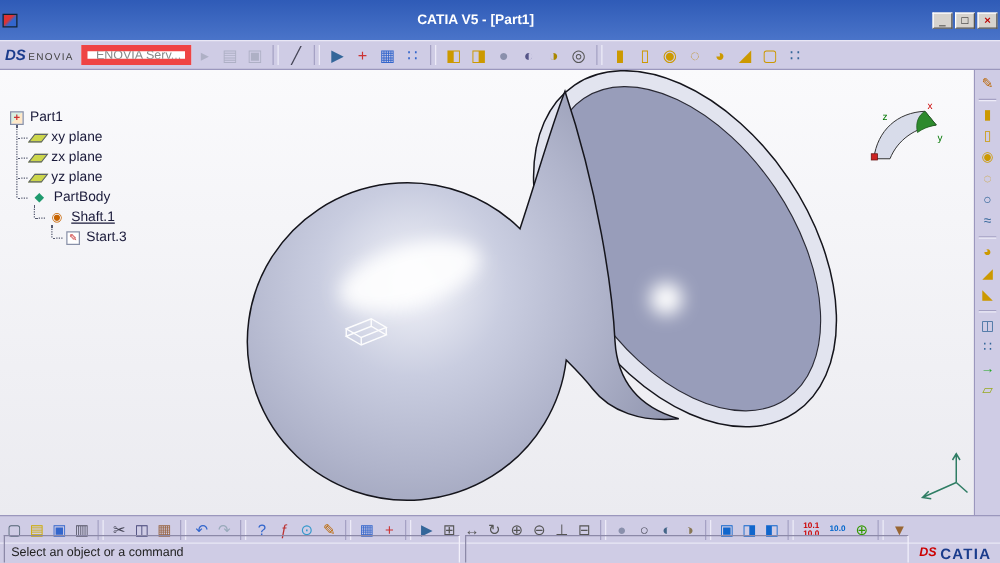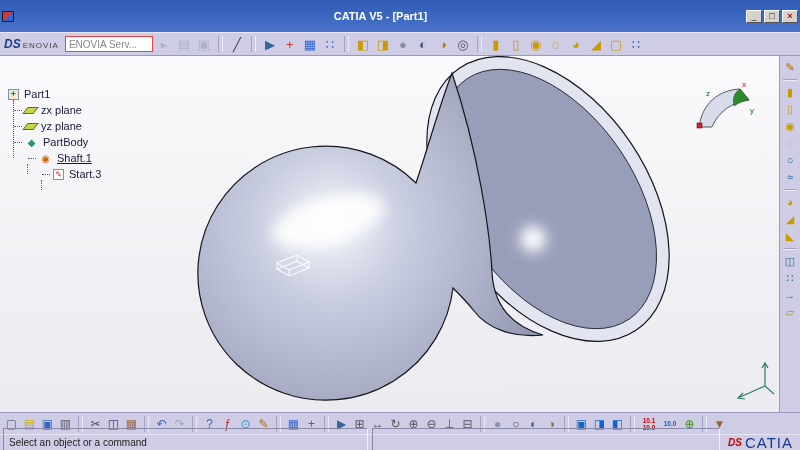--- a/index.html
+++ b/index.html
@@ -31,21 +31,21 @@
             font-size:13px; line-height:1; flex:none; cursor:default; }
   .toolbar-bottom .tbicon { width:17px; height:17px; font-size:12px; }
   .tbicon.disabled { opacity:.45; }
   .tbicon.num { font-size:6.5px; line-height:7px; white-space:pre-line; font-weight:bold; text-align:right; width:20px; }
   .sep { width:5px; height:16px; border-left:1px solid #a5a1c4; border-right:1px solid #edebf8; margin:0 3px; flex:none; }
 
   .enovia-logo { display:flex; align-items:baseline; gap:2px; margin-right:4px; flex:none; }
   .ds-top { font-weight:bold; font-style:italic; color:#1b3c8c; font-size:12px; }
   .enovia-word { font-size:8px; color:#444; letter-spacing:1px; }
   .enovia-search { width:88px; height:16px; font-size:10px; color:#888; background:#fff;
-                   border:1px solid #ef4444; padding:0 3px; font-family:"Liberation Sans",sans-serif; }
+                   border:5px solid #ef4444; padding:0 3px; font-family:"Liberation Sans",sans-serif;text-align:right; }
 
   
   .main { flex:1; display:flex; min-height:0; }
   .viewport { flex:1; position:relative; background:linear-gradient(var(--viewport_top,#fafafc),var(--viewport_bottom,#ebebf0)); overflow:hidden; }
   svg.scene { position:absolute; inset:0; width:100%; height:100%; }
 
   .right-toolbar { width:21px; background:var(--panel,#cfcce5); border-left:1px solid #9b97bd; display:flex;
                    flex-direction:column; align-items:center; padding-top:4px; gap:2px; flex:none; }
   .right-toolbar .tbicon { width:17px; height:15px; font-size:11px; }
   .right-toolbar .sep { width:14px; height:2px; border:none; border-top:1px solid #a5a1c4; border-bottom:1px solid #edebf8; margin:2px 0; }
@@ -70,21 +70,21 @@
 
   
   .statusbar { height:16px; background:var(--panel,#cfcce5); display:flex; align-items:center; gap:4px;
                padding:0 3px; border-top:1px solid #e9e7f5; flex:none; }
   .status-cell { border:1px solid; border-color:#8c89a8 #f2f0fb #f2f0fb #8c89a8; height:29px; display:flex;
                  align-items:center; padding:0 5px; font-size:10px; color:#222; white-space:nowrap; overflow:hidden; }
   .cell-msg { width:46%; }
   .cell-mid { flex:1; }
   .catia-logo { display:flex; align-items:center; gap:3px; padding:0 4px; flex:none; }
   .ds-mark { font-style:italic; font-weight:bold; color:#c00; font-size:10px; }
-  .brand-word { font-weight:normal; color:#1b3c8c; font-size:15px; letter-spacing:1px; }
+  .brand-word { font-weight:bold; color:#1b3c8c; font-size:12px; letter-spacing:1px; }
 </style>
 </head>
 <body>
 
 <div class="window">
 
   <div class="titlebar">
     <span class="appicon"></span>
     <span class="title">CATIA V5 - [Part1]</span>
     <span style="display:flex">
@@ -179,20 +179,24 @@
       <div class="tree">
         <span class="guide" style="left:7px;top:14px;height:58px"></span>
         <span class="guide" style="left:21px;top:78px;height:10px"></span>
         <span class="guide" style="left:35px;top:94px;height:10px"></span>
       <div class="tree-row" style="padding-left: 2px;">
             <span class="ticon part-icon">+</span>
             <span class="tree-label">Part1</span>
           </div>
           <div class="tree-row stub" style="padding-left: 16px;">
             <span class="ticon plane-icon"></span>
+            <span class="tree-label">xy plane</span>
+          </div>
+          <div class="tree-row stub" style="padding-left: 16px;">
+            <span class="ticon plane-icon"></span>
             <span class="tree-label">zx plane</span>
           </div>
           <div class="tree-row stub" style="padding-left: 16px;">
             <span class="ticon plane-icon"></span>
             <span class="tree-label">yz plane</span>
           </div>
           <div class="tree-row stub" style="padding-left: 16px;">
             <span class="ticon partbody-icon">◆</span>
             <span class="tree-label">PartBody</span>
           </div>

